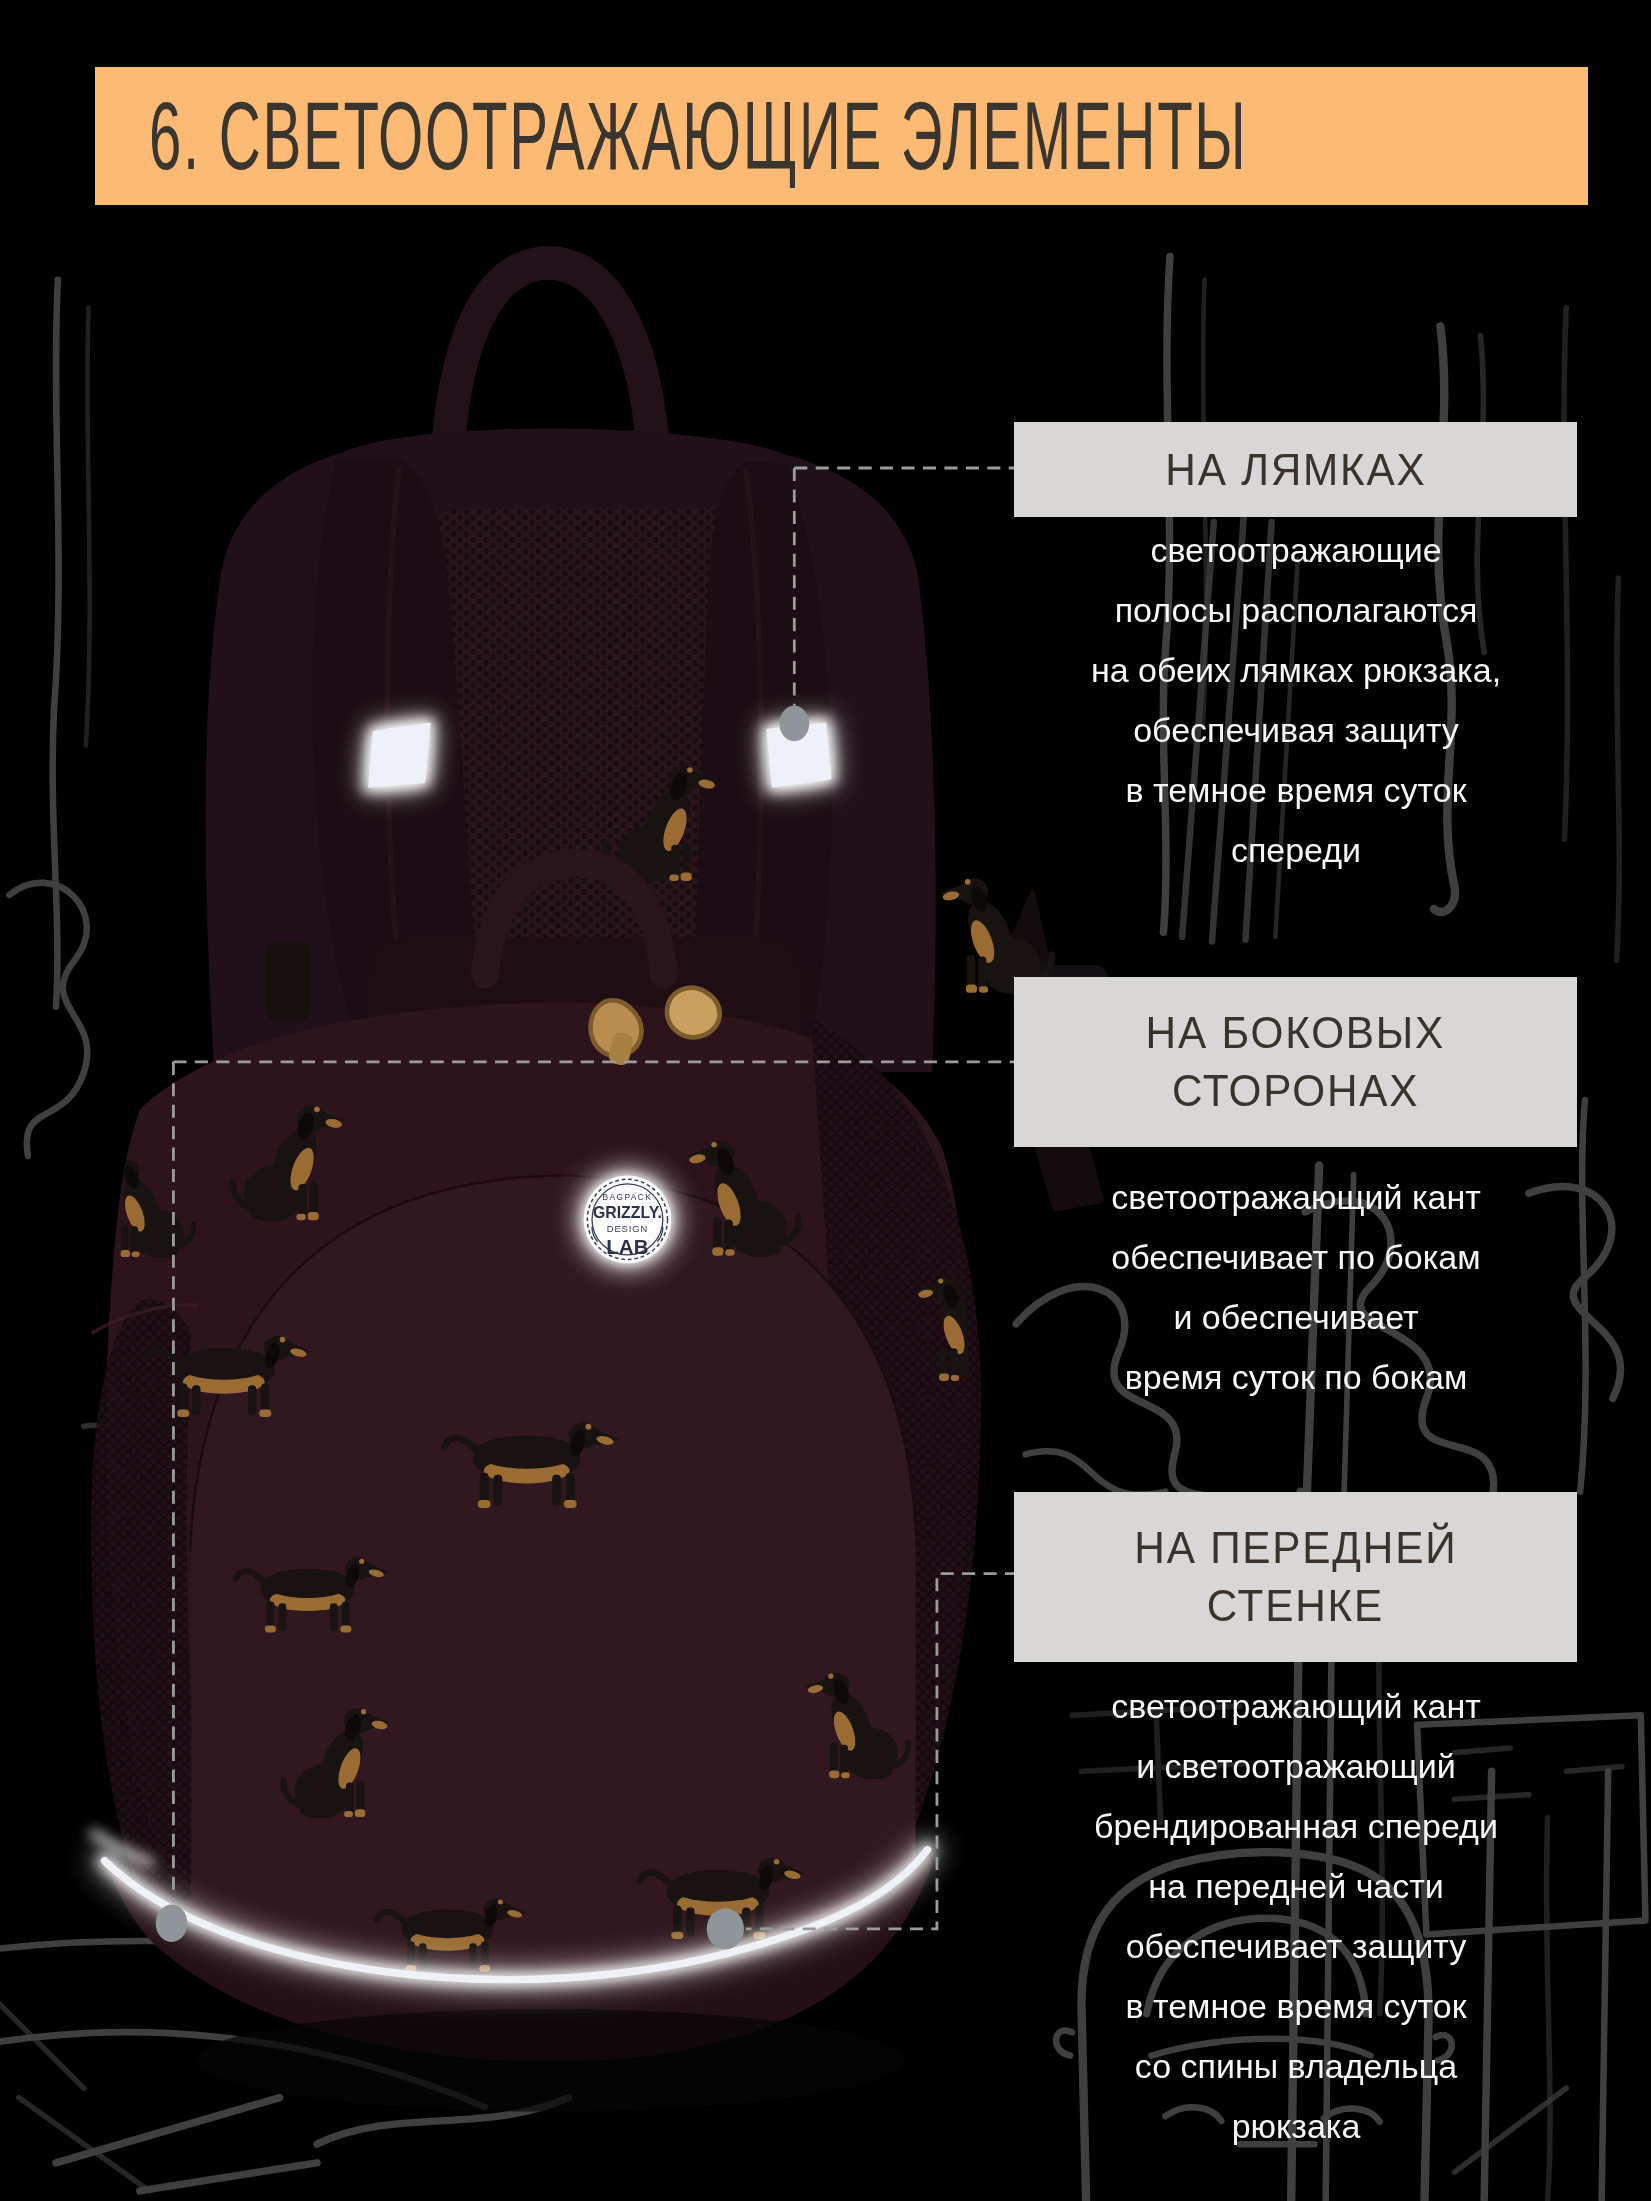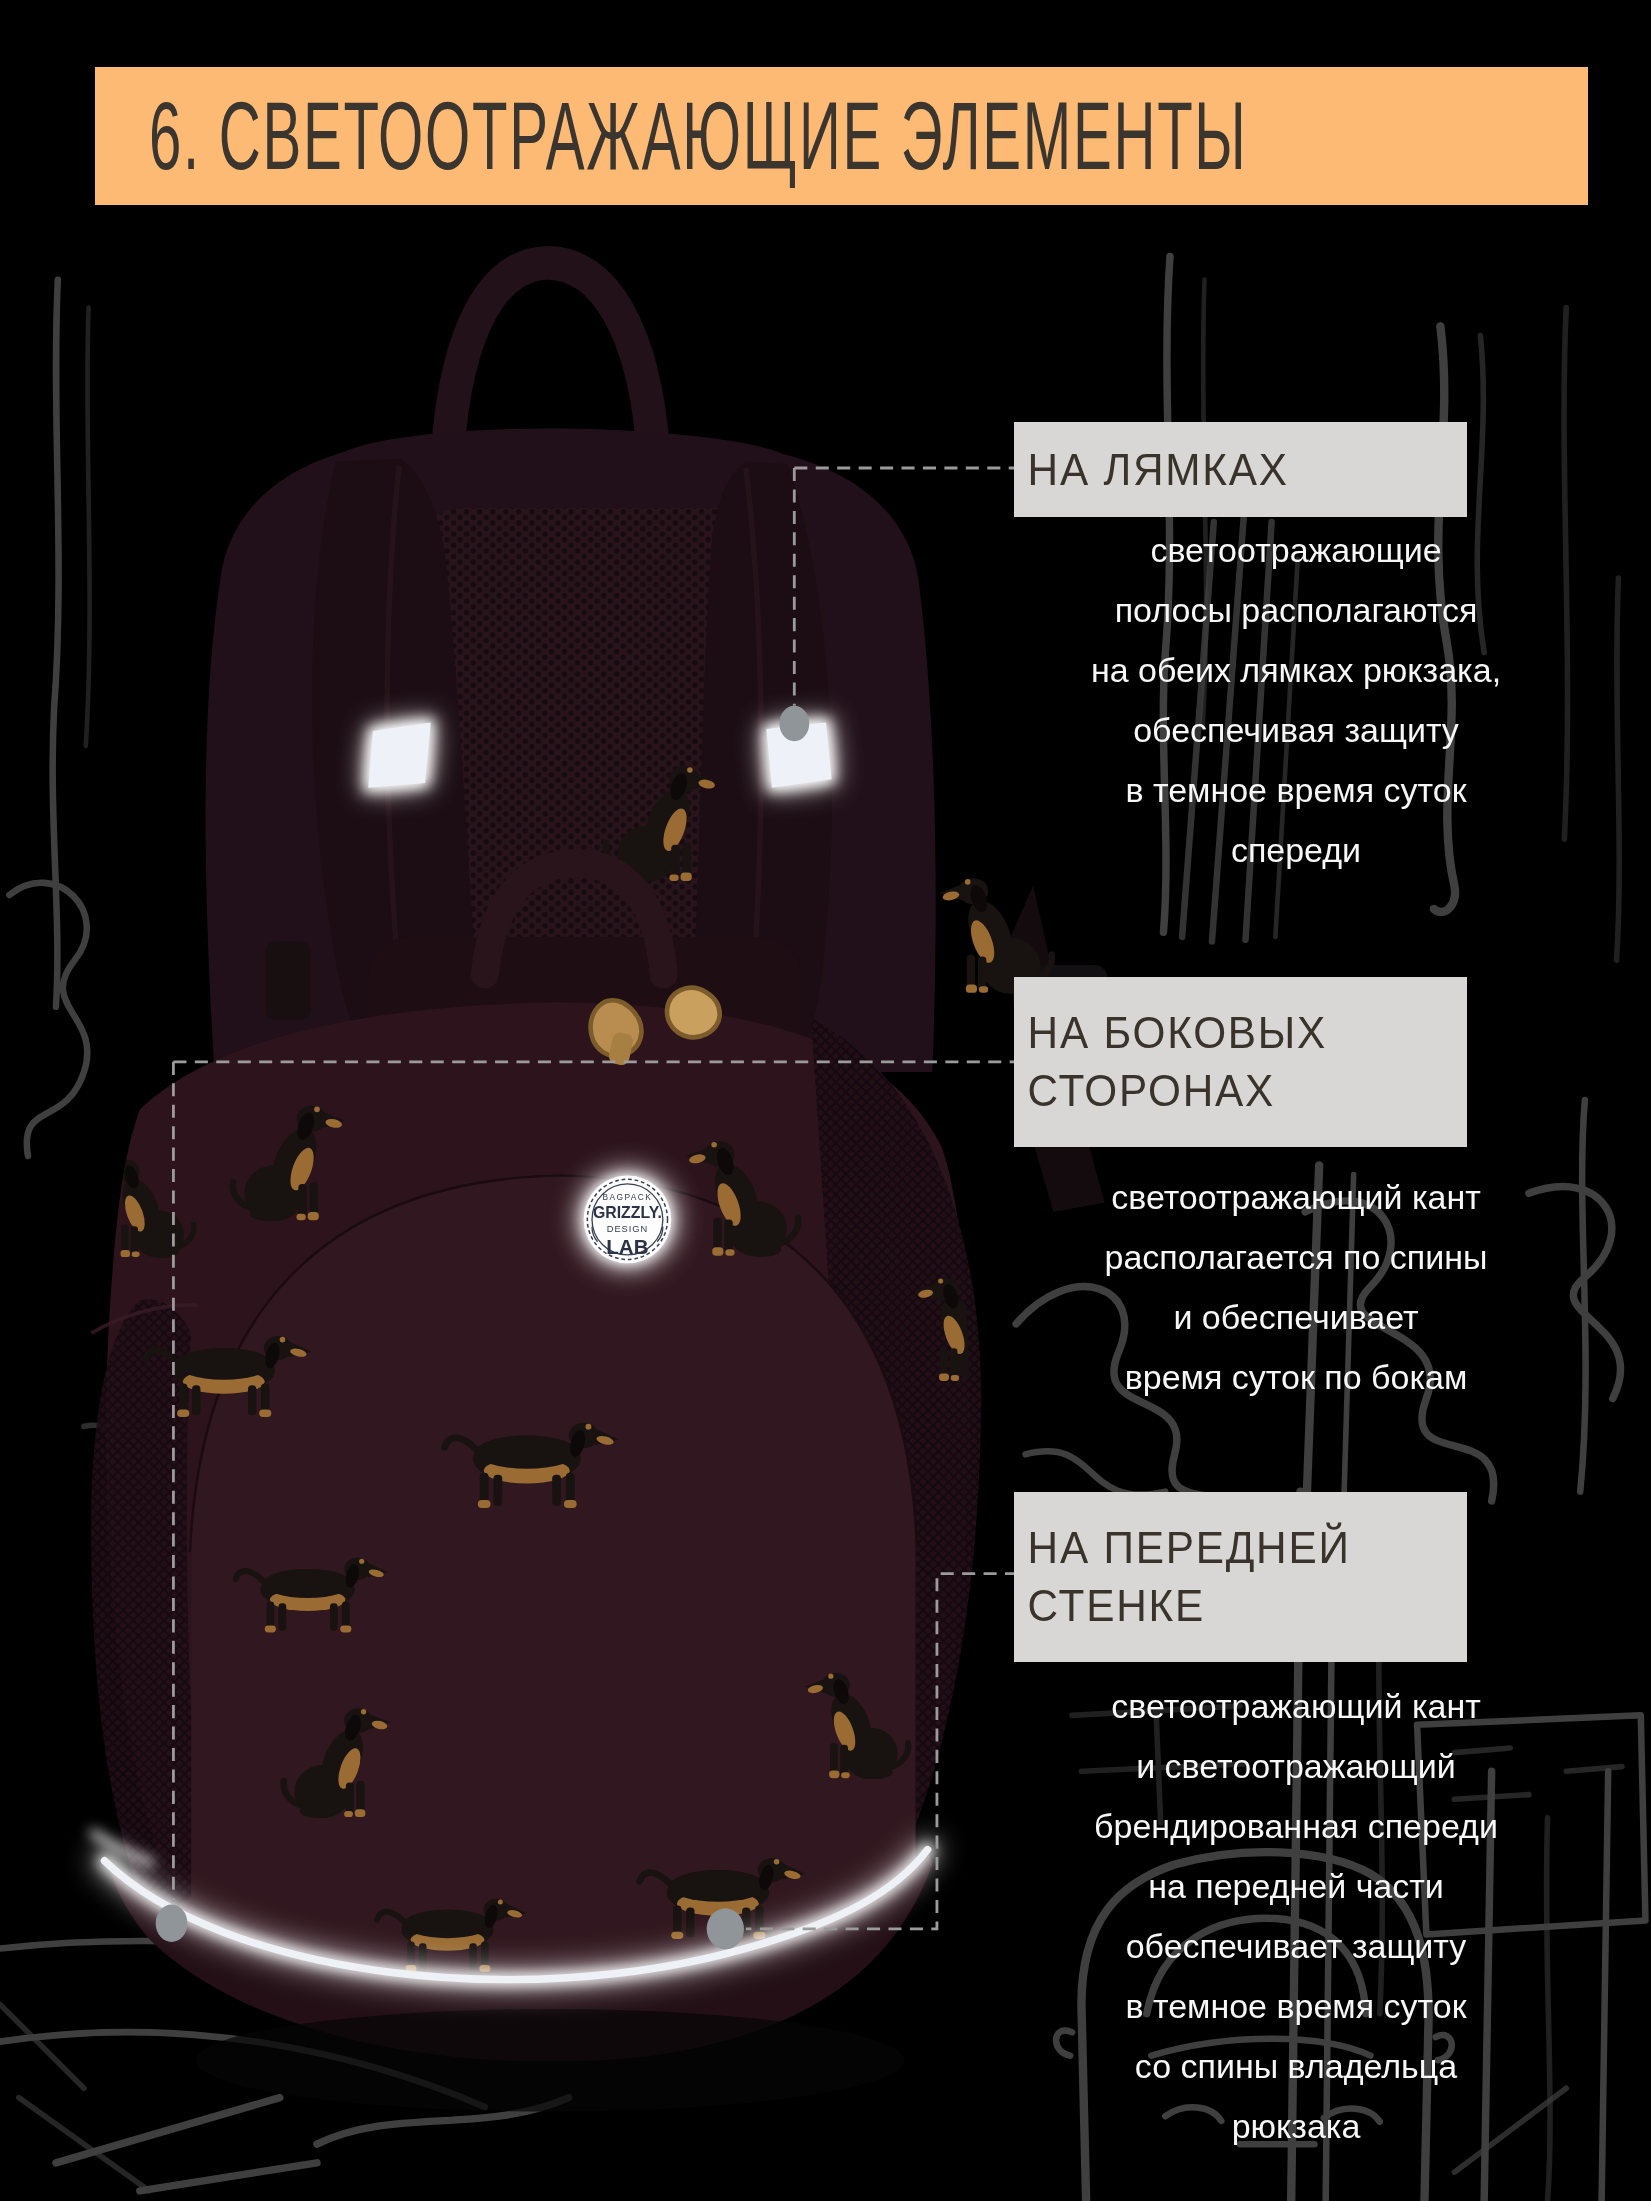--- a/index.html
+++ b/index.html
@@ -5,22 +5,22 @@
   html,body{margin:0;padding:0;background:#000;}
   .canvas{position:relative;width:1652px;height:2202px;background:#000;overflow:hidden;
           font-family:"Liberation Sans",sans-serif;}
   .layer{position:absolute;left:0;top:0;width:1652px;height:2202px;}
   
   .pink-bar{position:absolute;left:79px;top:67px;width:1493px;height:138px;background:#fdba74;margin-left:16px;}
   .page-title{position:absolute;left:54px;top:50%;transform:translateY(-50%) scaleX(.60);
               transform-origin:0 50%;white-space:nowrap;font-size:97px;font-weight:100;
               letter-spacing:2.8px;color:#3a352e;}
   
-  .label-bar{position:absolute;left:1014px;width:453px;background:#d8d7d5;
-             display:flex;flex-direction:column;justify-content:center;}
+  .label-bar{position:absolute;left:1014px;width:563px;background:#d8d7d5;
+             display:flex;flex-direction:column;align-items:center;justify-content:center;}
   .label-bar span{display:block;font-size:45px;font-weight:100;letter-spacing:1.9px;
                   color:#3a332b;line-height:58px;transform:scaleX(.94);white-space:nowrap;}
   #bar-straps{top:422px;height:95px;}
   #bar-sides{top:977px;height:170px;}
   #bar-front{top:1492px;height:170px;}
   
   .body-block{position:absolute;left:1007px;width:578px;text-align:center;color:#f7f7f7;}
   .body-block div{font-size:34px;font-weight:300;line-height:60px;white-space:nowrap;}
   #body-straps{top:520px;}
   #body-sides{top:1167px;}
@@ -290,21 +290,21 @@
   <div class="body-block" id="body-straps">
     <div>светоотражающие</div>
     <div>полосы располагаются</div>
     <div>на обеих лямках рюкзака,</div>
     <div>обеспечивая защиту</div>
     <div>в темное время суток</div>
     <div>спереди</div>
   </div>
   <div class="body-block" id="body-sides">
     <div>светоотражающий кант</div>
-    <div>располагается по спины</div>
+    <div>обеспечивает по бокам</div>
     <div>и обеспечивает</div>
     <div>время суток по бокам</div>
   </div>
   <div class="body-block" id="body-front">
     <div>светоотражающий кант</div>
     <div>и светоотражающий</div>
     <div>брендированная спереди</div>
     <div>на передней части</div>
     <div>обеспечивает защиту</div>
     <div>в темное время суток</div>

